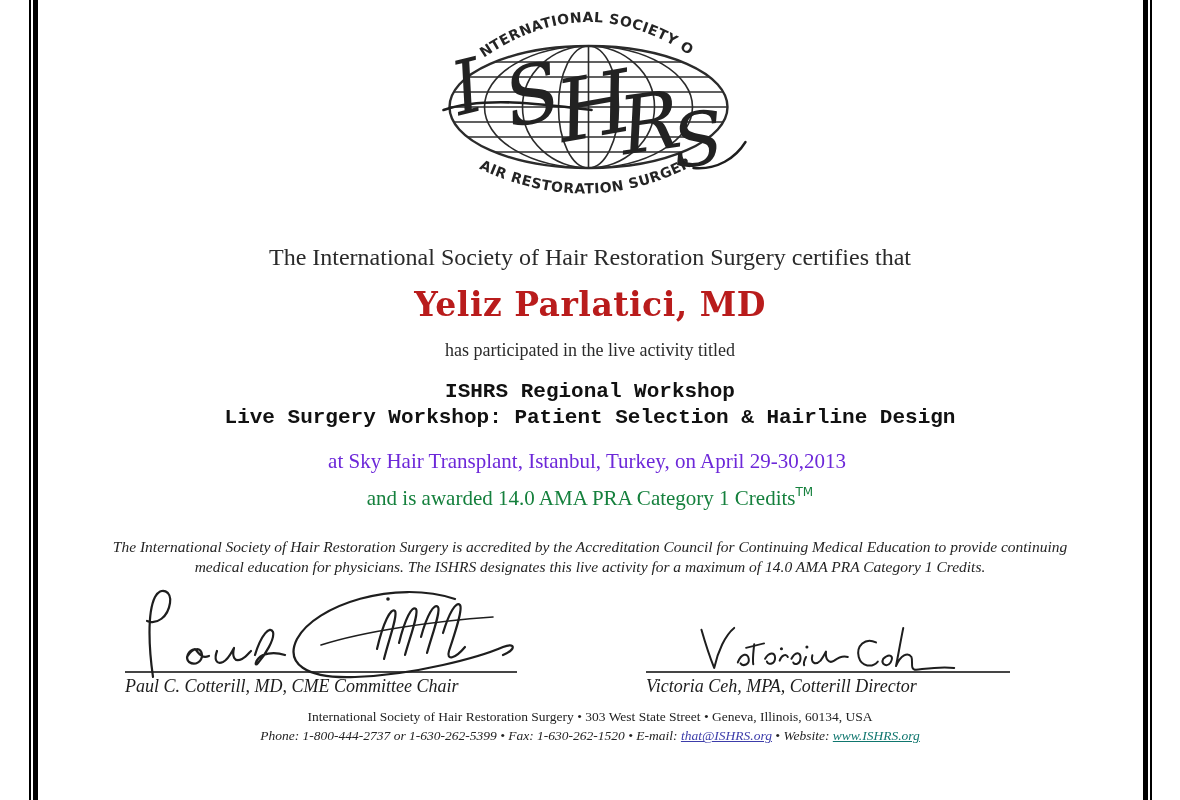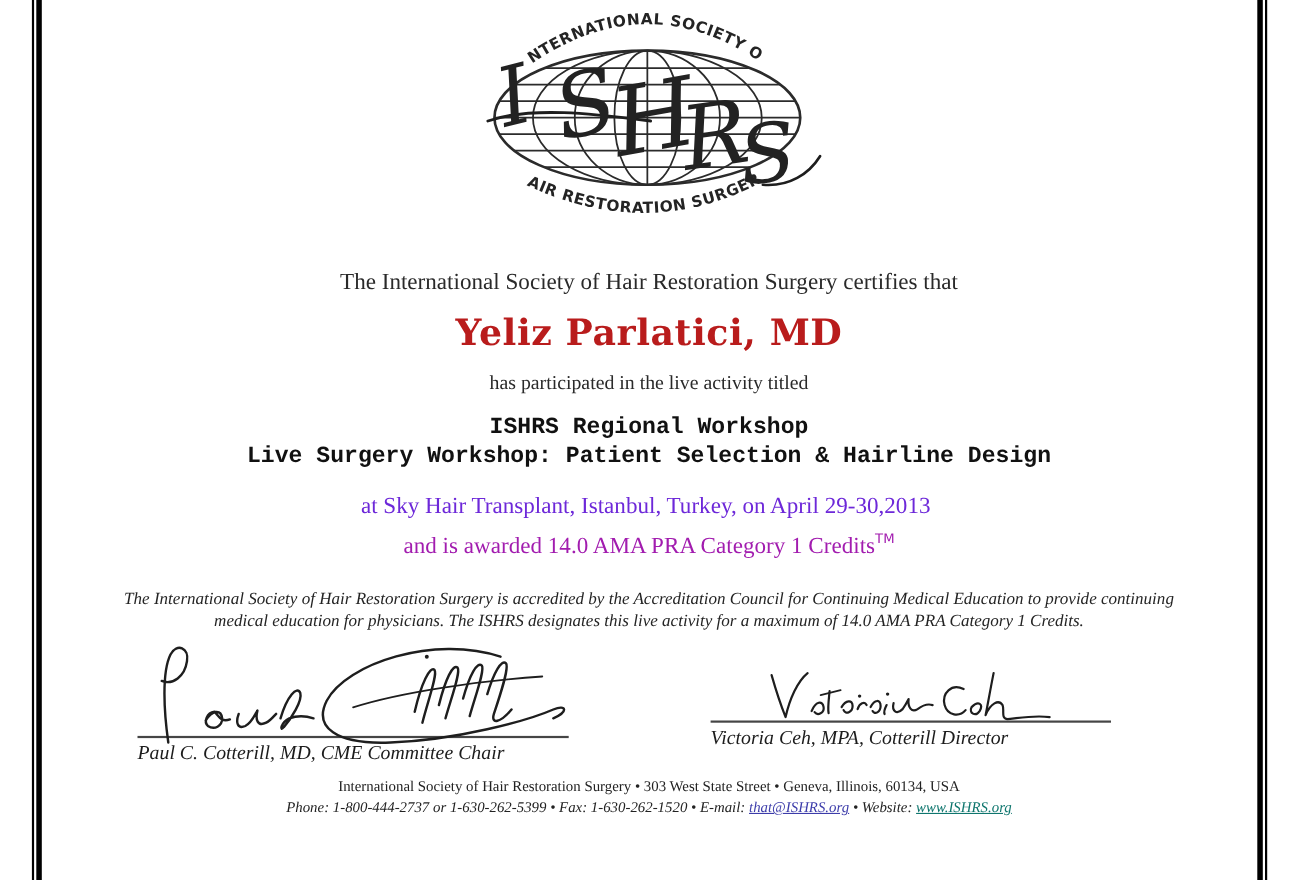--- a/index.html
+++ b/index.html
@@ -5,32 +5,32 @@
   html,body{margin:0;padding:0;background:#ffffff;}
   body{width:1180px;height:800px;overflow:hidden;position:relative;
        font-family:"Liberation Serif",serif;color:#1b1b1b;}
   .vline{position:absolute;top:0;bottom:0;background:#000;}
   .vl-lo{left:29px;width:2px;}
   .vl-li{left:33px;width:5px;}
   .vl-ri{right:32px;width:5px;}
   .vl-ro{right:28px;width:2px;}
   .content{position:absolute;left:37px;right:37px;top:0;text-align:center;}
   .logo-wrap{margin-top:8px;height:200px;}
-  .certifies{margin:36px 0 0 0;font-size:21px;color:#2a2a2a;}
+  .certifies{margin:36px 0 0 0;font-size:24px;color:#2a2a2a;}
   .recipient{margin:14px 0 0 0;font-family:"DejaVu Serif",serif;font-weight:bold;
              font-size:33px;color:#b91c1c;letter-spacing:.5px;}
   .participated{margin:16px 0 0 0;font-size:18px;color:#2a2a2a;}
   .acttitle{margin:18px 0 0 0;font-family:Liberation Mono, monospace;font-weight:bold;
             font-size:21px;line-height:1.25;color:#111;}
   .location{margin:17px 6px 0 0;font-size:21px;color:#6d28d9;}
-  .award{margin:11px 0 0 0;font-size:21px;color:#a21caf;}
+  .award{margin:11px 0 0 0;font-size:21px;color:#15803d;}
   .award sup{font-family:"DejaVu Sans",sans-serif;font-size:12px;vertical-align:9px;}
   .accred{margin:26px auto 0 auto;max-width:985px;font-style:italic;
           font-size:15.5px;line-height:1.32;color:#242424;}
-  .sigrow{display:flex;justify-content:space-between;align-items:center;
+  .sigrow{display:flex;justify-content:space-between;align-items:flex-end;
           padding:0 133px 0 88px;margin-top:10px;}
   .sigcol{text-align:left;}
   .sigcol.left{width:392px;}
   .sigcol.right{width:364px;}
   .sig-svg{display:block;}
   .sig-svg.left{margin-bottom:-12px;}
   .sig-svg.right{margin-bottom:-7px;margin-left:30px;}
   .sigline{border-top:2px solid #454545;}
   .signame{font-style:italic;font-size:18px;margin-top:3px;color:#1c1c1c;}
   .footer1{margin:12px 0 0 0;font-size:13.5px;color:#222;}

